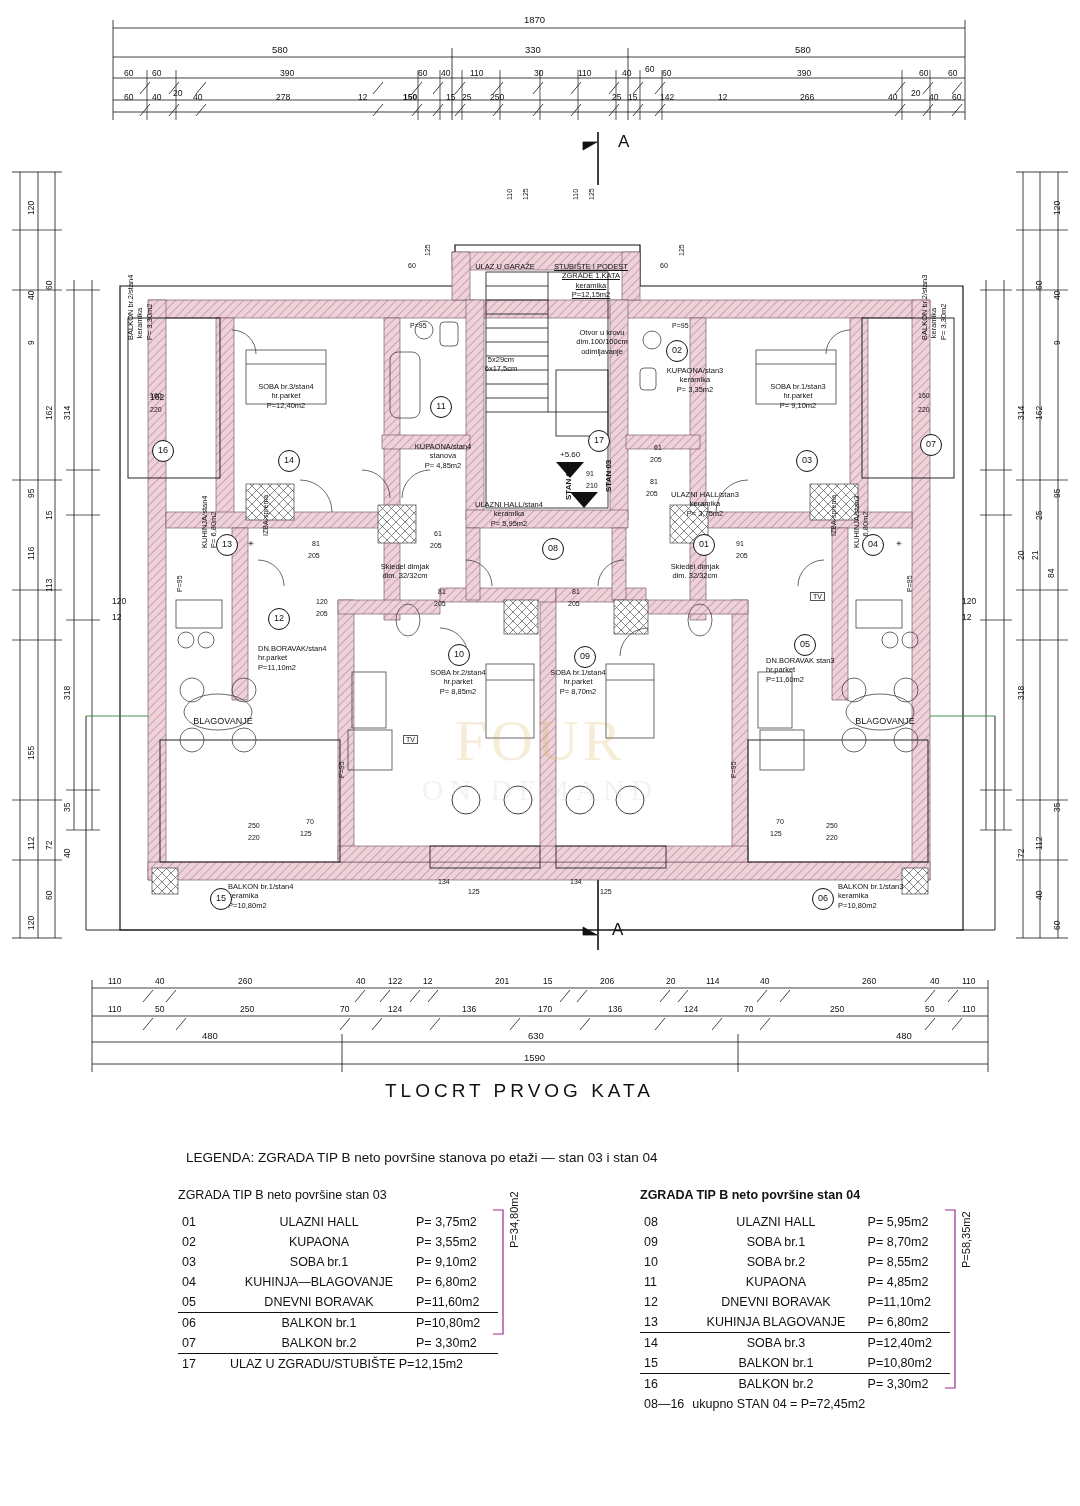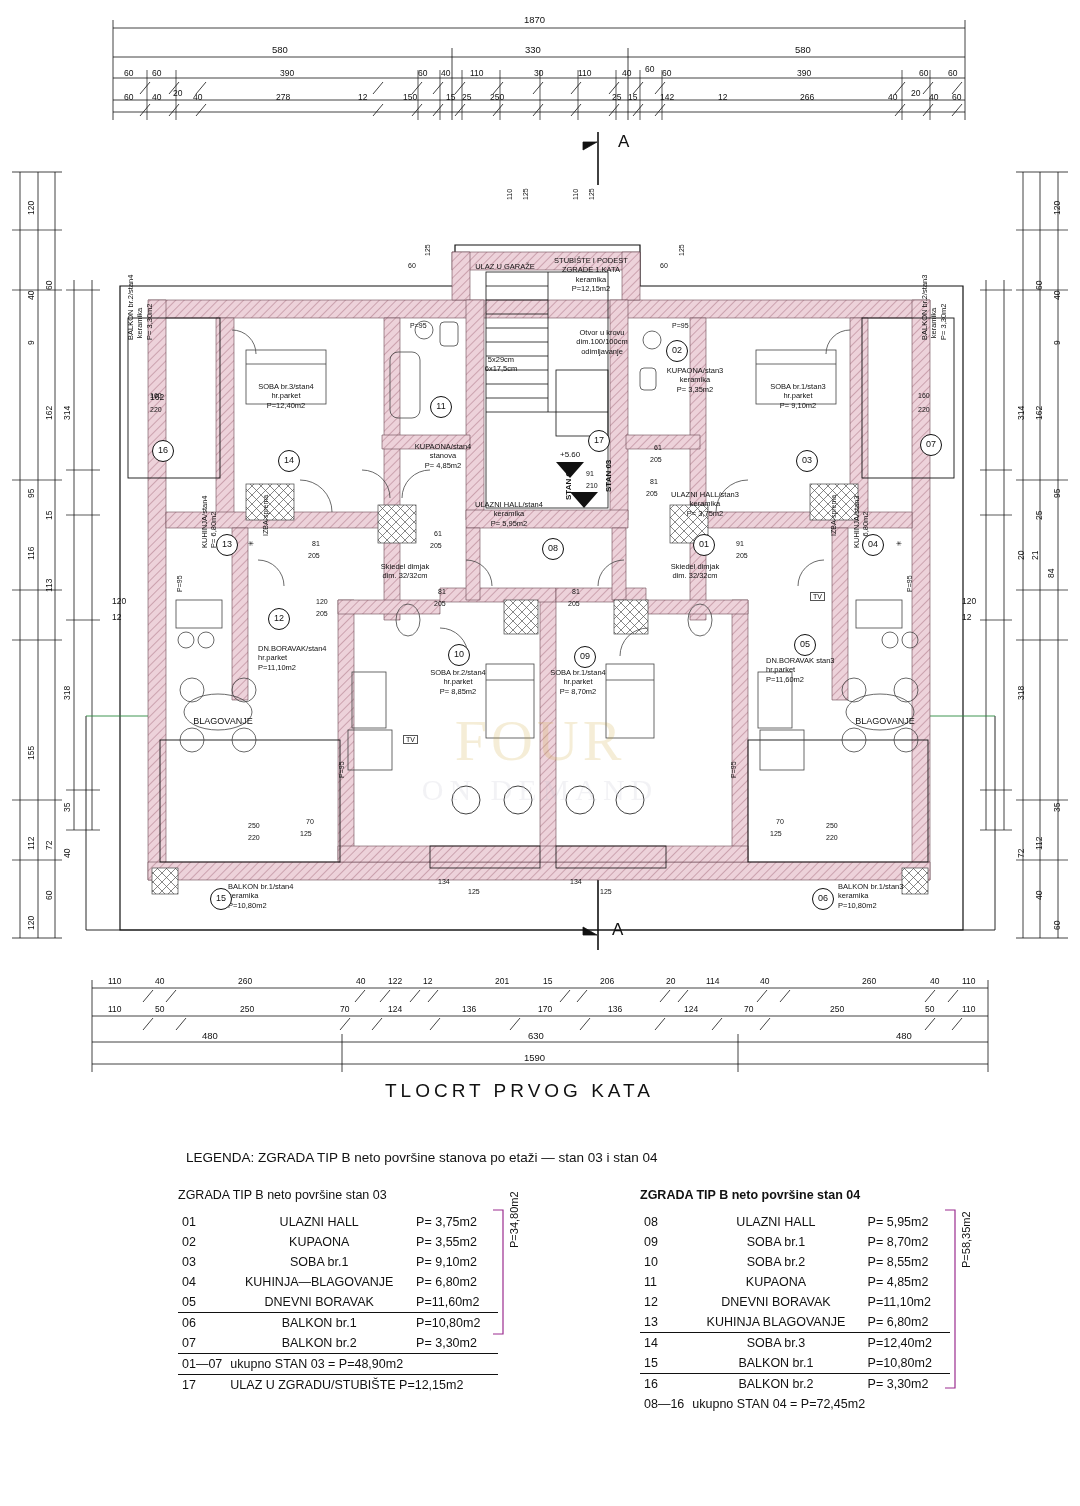--- a/index.html
+++ b/index.html
@@ -322,21 +322,21 @@
 <div class="dim sm" style="left:797px;top:68px;">390</div>
 <div class="dim sm" style="left:919px;top:68px;">60</div>
 <div class="dim sm" style="left:948px;top:68px;">60</div>
 
 <div class="dim sm" style="left:124px;top:92px;">60</div>
 <div class="dim sm" style="left:152px;top:92px;">40</div>
 <div class="dim sm" style="left:173px;top:88px;">20</div>
 <div class="dim sm" style="left:193px;top:92px;">40</div>
 <div class="dim sm" style="left:276px;top:92px;">278</div>
 <div class="dim sm" style="left:358px;top:92px;">12</div>
-<div class="dim sm" style="left:403px;top:92px;">150</div>
+<div class="dim sm" style="left:403px;top:92px;font-weight:bold;">150</div>
 <div class="dim sm" style="left:446px;top:92px;">15</div>
 <div class="dim sm" style="left:462px;top:92px;">25</div>
 <div class="dim sm" style="left:490px;top:92px;">250</div>
 <div class="dim sm" style="left:612px;top:92px;">25</div>
 <div class="dim sm" style="left:628px;top:92px;">15</div>
 <div class="dim sm" style="left:660px;top:92px;">142</div>
 <div class="dim sm" style="left:718px;top:92px;">12</div>
 <div class="dim sm" style="left:800px;top:92px;">266</div>
 <div class="dim sm" style="left:888px;top:92px;">40</div>
 <div class="dim sm" style="left:911px;top:88px;">20</div>
@@ -427,21 +427,21 @@
 <div class="room" style="left:126px;top:340px;width:34px;transform:rotate(-90deg);transform-origin:left top;white-space:pre;">BALKON br.2/stan4
 keramika
 P= 3,30m2</div>
 <div class="room" style="left:230px;top:382px;width:112px;white-space:pre;">SOBA br.3/stan4
 hr.parket
 P=12,40m2</div>
 <div class="room" style="left:398px;top:442px;width:90px;white-space:pre;">KUPAONA/stan4
 stanova
 P= 4,85m2</div>
 <div class="room" style="left:464px;top:262px;width:82px;white-space:pre;">ULAZ U GARAŽE</div>
-<div class="room" style="left:548px;top:256px;width:86px;white-space:pre;">STUBIŠTE I PODEST
+<div class="room" style="left:548px;top:262px;width:86px;white-space:pre;text-decoration:underline;">STUBIŠTE I PODEST
 ZGRADE 1.KATA
 keramika
 P=12,15m2</div>
 <div class="room" style="left:566px;top:328px;width:72px;white-space:pre;">Otvor u krovu
 dim.100/100cm
 odimljavanje</div>
 <div class="room" style="left:656px;top:366px;width:78px;white-space:pre;">KUPAONA/stan3
 keramika
 P= 3,35m2</div>
 <div class="room" style="left:746px;top:382px;width:104px;white-space:pre;">SOBA br.1/stan3
@@ -601,24 +601,20 @@
     <td class="num hr">06</td>
     <td class="nm hr">BALKON br.1</td>
     <td class="ar hr">P=10,80m2</td>
   </tr>
   <tr>
     <td class="num">07</td>
     <td class="nm">BALKON br.2</td>
     <td class="ar">P= 3,30m2</td>
   </tr>
   <tr>
-    <td class="num hr">01—07</td>
-    <td class="hr" colspan="2">ukupno STAN 03 = P=48,90m2</td>
-  </tr>
-  <tr>
     <td class="num hr">17</td>
     <td class="hr" colspan="2">ULAZ U ZGRADU/STUBIŠTE  P=12,15m2</td>
   </tr>
 </tbody>
   </table>
 
 <div class="brace" style="left:508px;top:1248px;transform:rotate(-90deg);transform-origin:left top;">P=34,80m2</div>
 <svg style="position:absolute;left:492px;top:1208px;" width="14" height="128">
   <path d="M1 2 L11 2 L11 126 L1 126" stroke="#9b2d8f" stroke-width="1.2" fill="none"></path>
 </svg>

